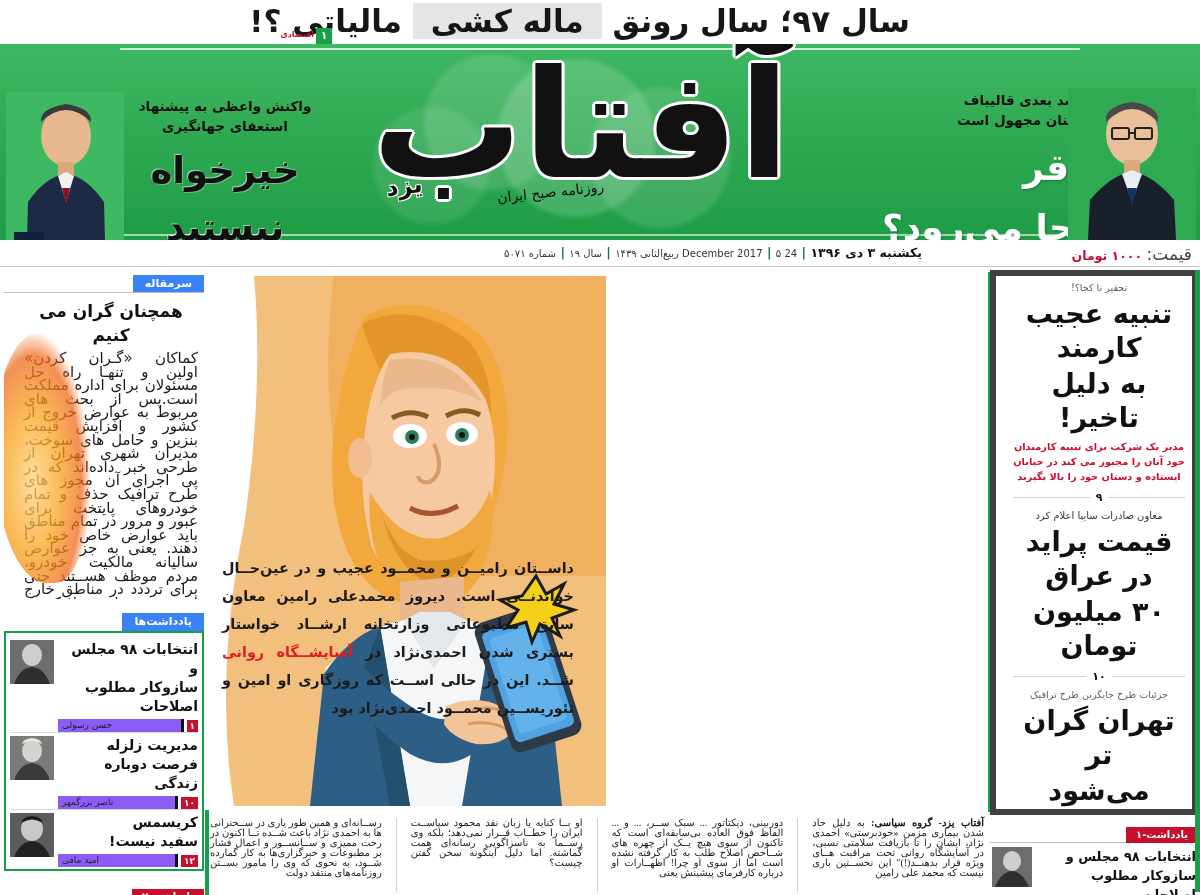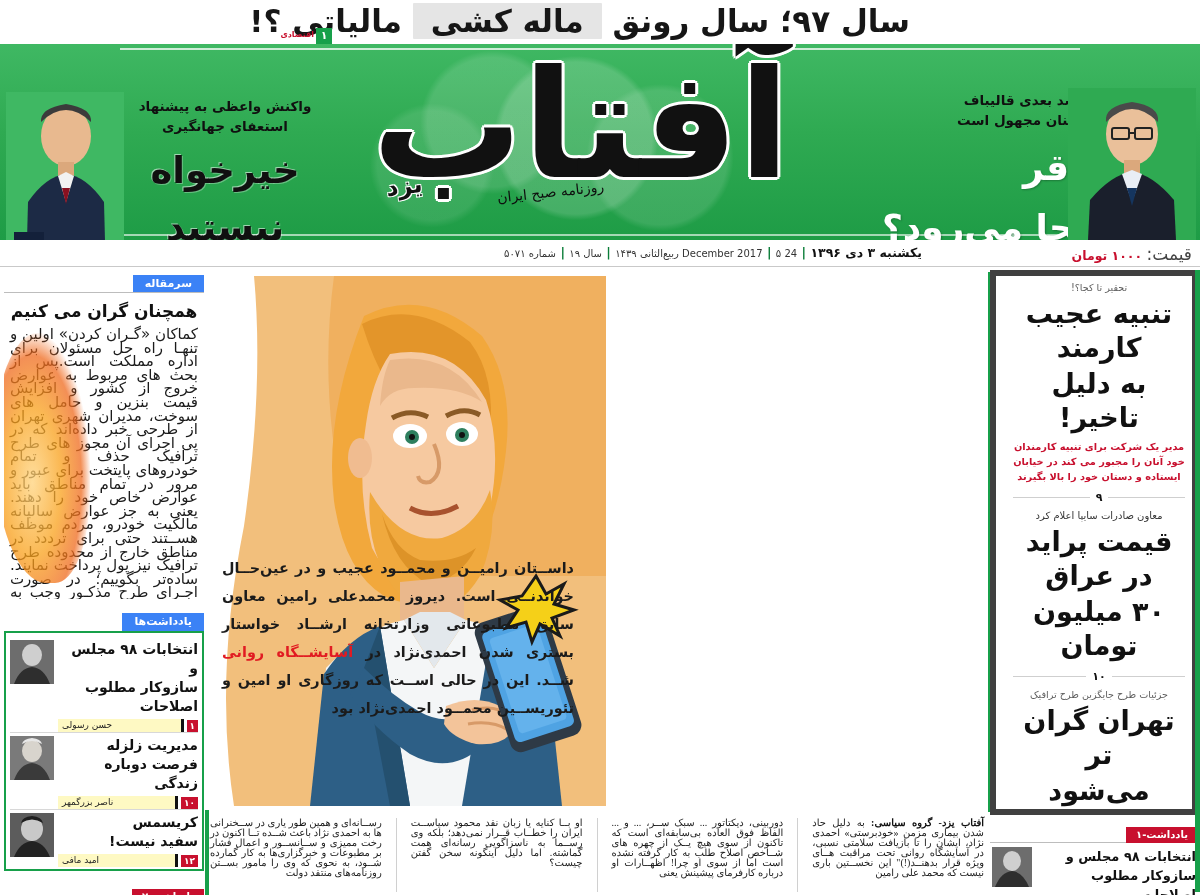--- a/index.html
+++ b/index.html
@@ -121,21 +121,21 @@
     position:absolute;left:210px;top:272px;width:778px;height:622px;
   }
 
   
   .tab{
     display:inline-block;background:#3b82f6;color:#fff;font-size:11px;font-weight:bold;
     padding:2px 12px 3px 12px;
   }
   .tab-wrap{position:relative;height:19px;}
   .edit-box{
-    border-top:1px solid #bdbdbd;margin-top:1px;padding:6px 6px 4px 6px;position:relative;overflow:hidden;
+    border-top:1px solid #bdbdbd;margin-top:1px;padding:6px 6px 4px 20px;position:relative;overflow:hidden;
     height:296px;
   }
   .edit-title{font-size:17px;font-weight:bold;color:#111;text-align:center;line-height:24px;margin-bottom:5px;}
   .edit-body{font-size:15px;line-height:13.6px;color:#1b1b1b;text-align:justify;}
   .edit-more{font-size:9px;color:#777;text-align:center;margin-top:4px;}
   .flame{
     position:absolute;left:-10px;top:40px;width:96px;height:250px;
     background:radial-gradient(ellipse at 40% 60%, #ffd27a 0%, #f9a11b 35%, #ef6a1e 60%, rgba(239,106,30,0) 72%);
     opacity:.75;border-radius:50% 50% 40% 60%;
   }
@@ -147,21 +147,21 @@
   .note{
     display:flex;align-items:flex-start;gap:4px;padding:3px 0 0 0;
     border-bottom:1px solid #d8d8d8;
   }
   .note:last-child{border-bottom:none;}
   .note-main{flex:1;min-width:0;}
   .note-title{font-size:14px;font-weight:bold;color:#111;line-height:19px;text-align:right;}
   .note-meta{display:flex;align-items:center;gap:3px;margin-top:3px;}
   .note-pg{background:#c8102e;color:#fff;font-size:9px;font-weight:bold;padding:1px 3px;}
   .note-bar{
-    flex:1;height:13px;background:#fef9c3;position:relative;
+    flex:1;height:13px;background:#8b5cf6;position:relative;
     border-right:3px solid #111;
   }
   .note-author{
     position:absolute;left:4px;top:0;font-size:9px;color:#222;line-height:13px;
   }
   .note-photo{width:44px;height:44px;background:#555;flex:0 0 44px;overflow:hidden;}
 
   
   .yd2{margin-top:14px;}
   .tab-pink{

